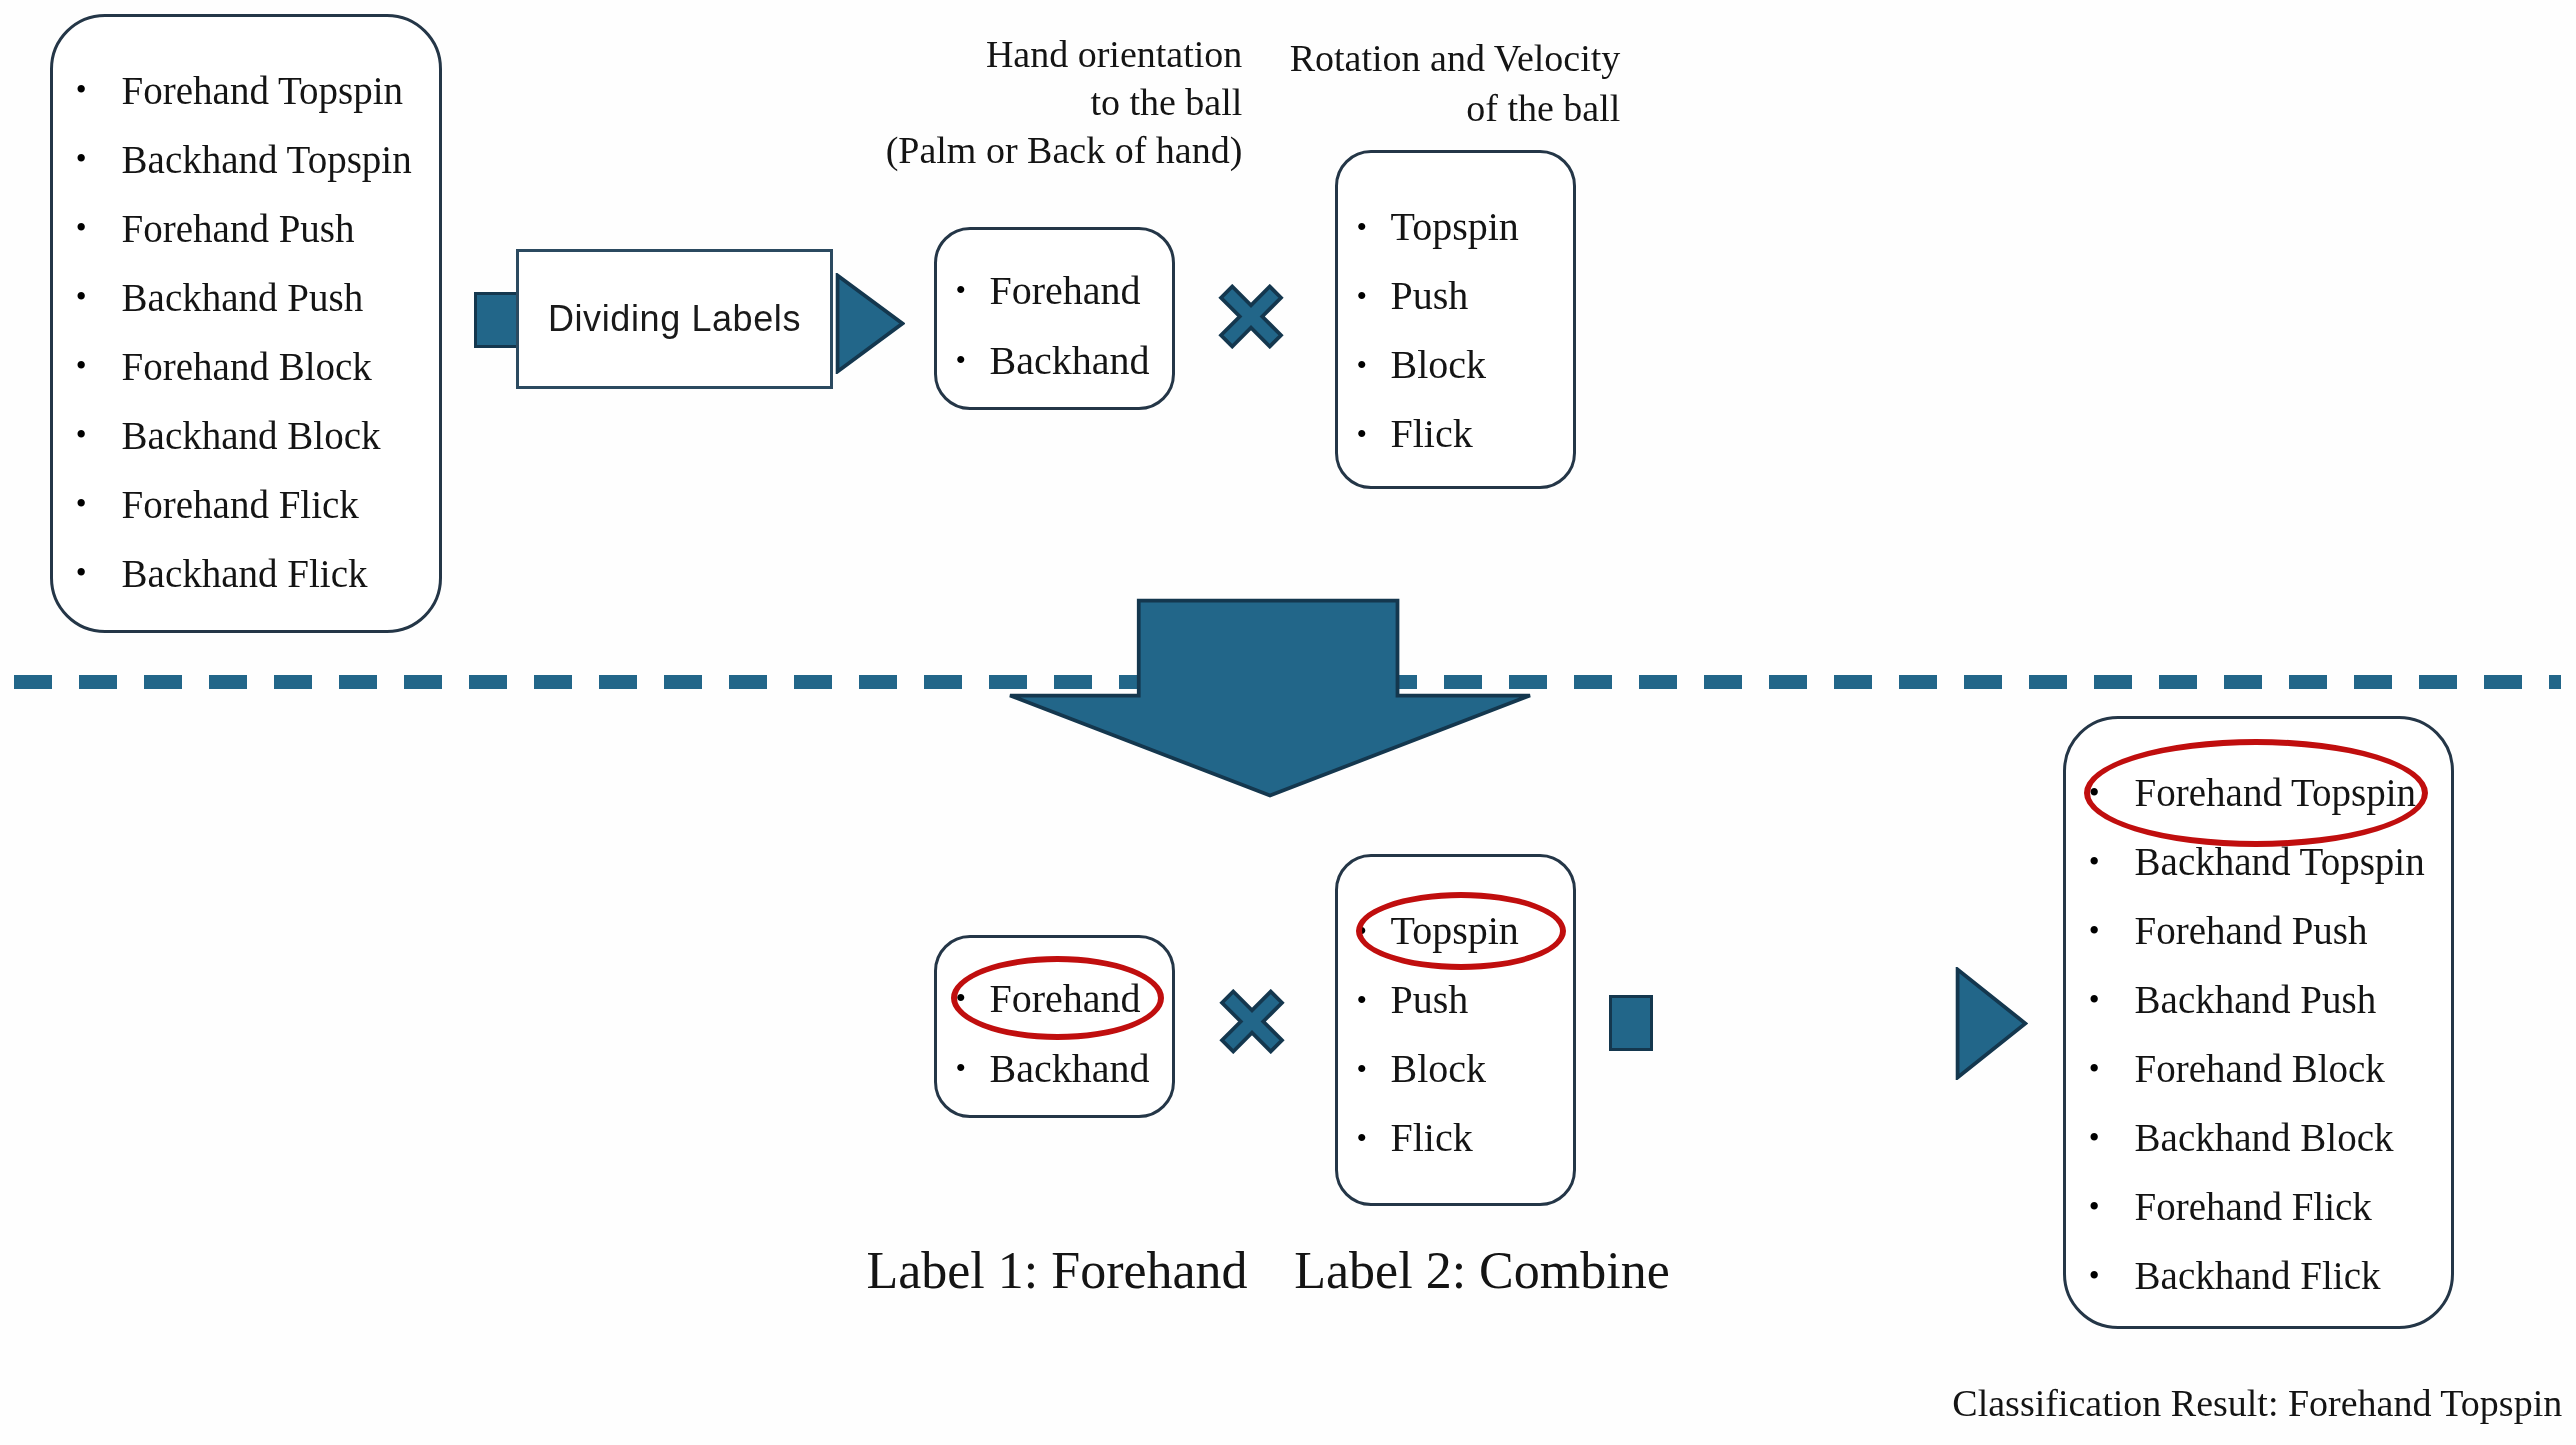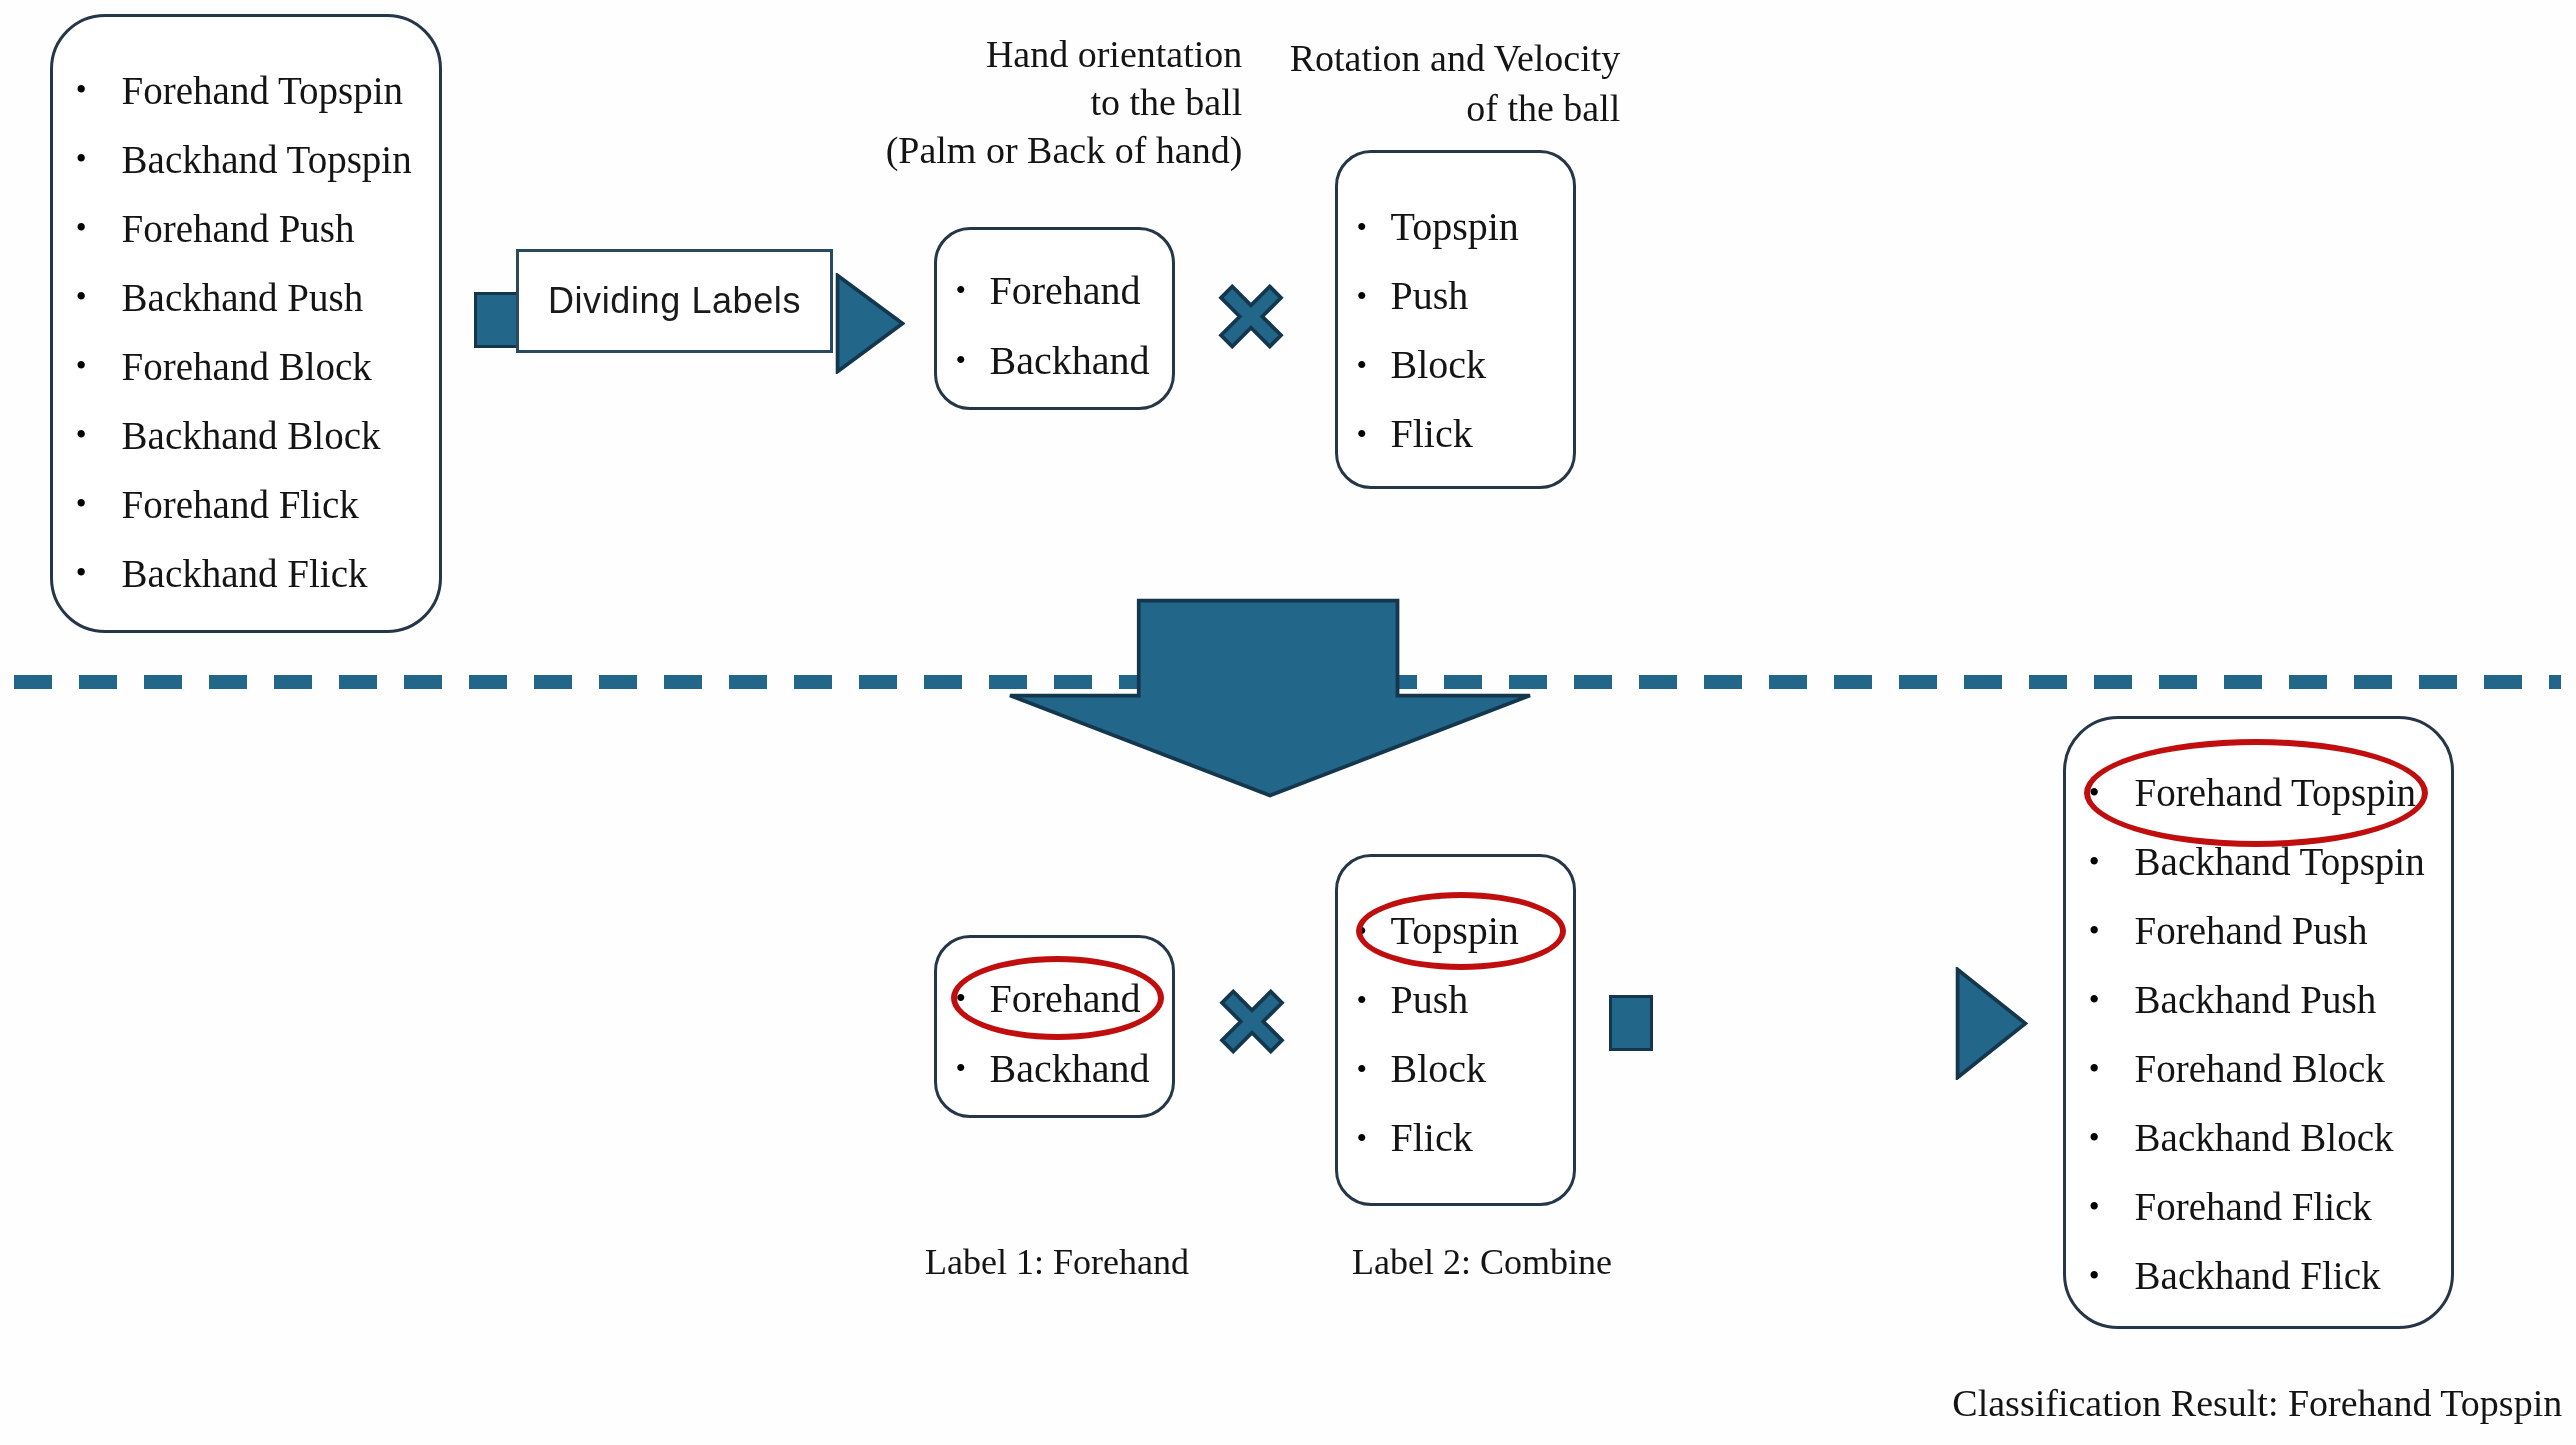--- a/index.html
+++ b/index.html
@@ -90,21 +90,21 @@
   
   .btn-box {
     position: absolute;
     background: #fff;
     border: 3.1px solid var(--btn_border);
     display: flex; align-items: center; justify-content: center;
     font-family: "Liberation Sans", sans-serif;
     font-size: 36px; letter-spacing: 0.6px; color: #1a1a1a;
     z-index: 3; white-space: nowrap;
   }
-  .dividing-box { left: 516px;  top: 249px;  width: 317px; height: 104px; }
+  .dividing-box { left: 516px;  top: 249px;  width: 317px; height: 140px; }
   .combine-box  { left: 1648px; top: 955px; width: 307px; height: 138px; }
   .btn-tail {
     position: absolute;
     background: var(--teal);
     border: 3.1px solid var(--teal_dark);
     z-index: 2;
   }
   .dividing-tail { left: 474px;  top: 292px;  width: 45px; height: 56px; }
   .combine-tail  { left: 1609px; top: 995px; width: 44px; height: 56px; }
   .arrow-head { position: absolute; z-index: 2; }
@@ -116,21 +116,21 @@
     position: absolute;
     text-align: right;
     font-size: 38px; line-height: 48px;
     transform: translateX(-50%);
     white-space: nowrap; z-index: 3;
   }
   .hand-title     { left: 1064px; top: 30px; }
   .rotation-title { left: 1455px; top: 33px; line-height: 50px; }
   .caption {
     position: absolute;
-    font-size: 36px; white-space: nowrap; z-index: 3;
+    font-size: 52px; white-space: nowrap; z-index: 3;
   }
   .label1 { left: 1057px; top: 1241px; transform: translateX(-50%); }
   .label2 { left: 1482px; top: 1241px; transform: translateX(-50%); }
   .classification { right: 13.8px; top: 1381px; font-size: 38px; }
 
   
   .divider {
     position: absolute;
     left: 14.4px; top: 675px;
     width: 2547px; height: 13.8px;

